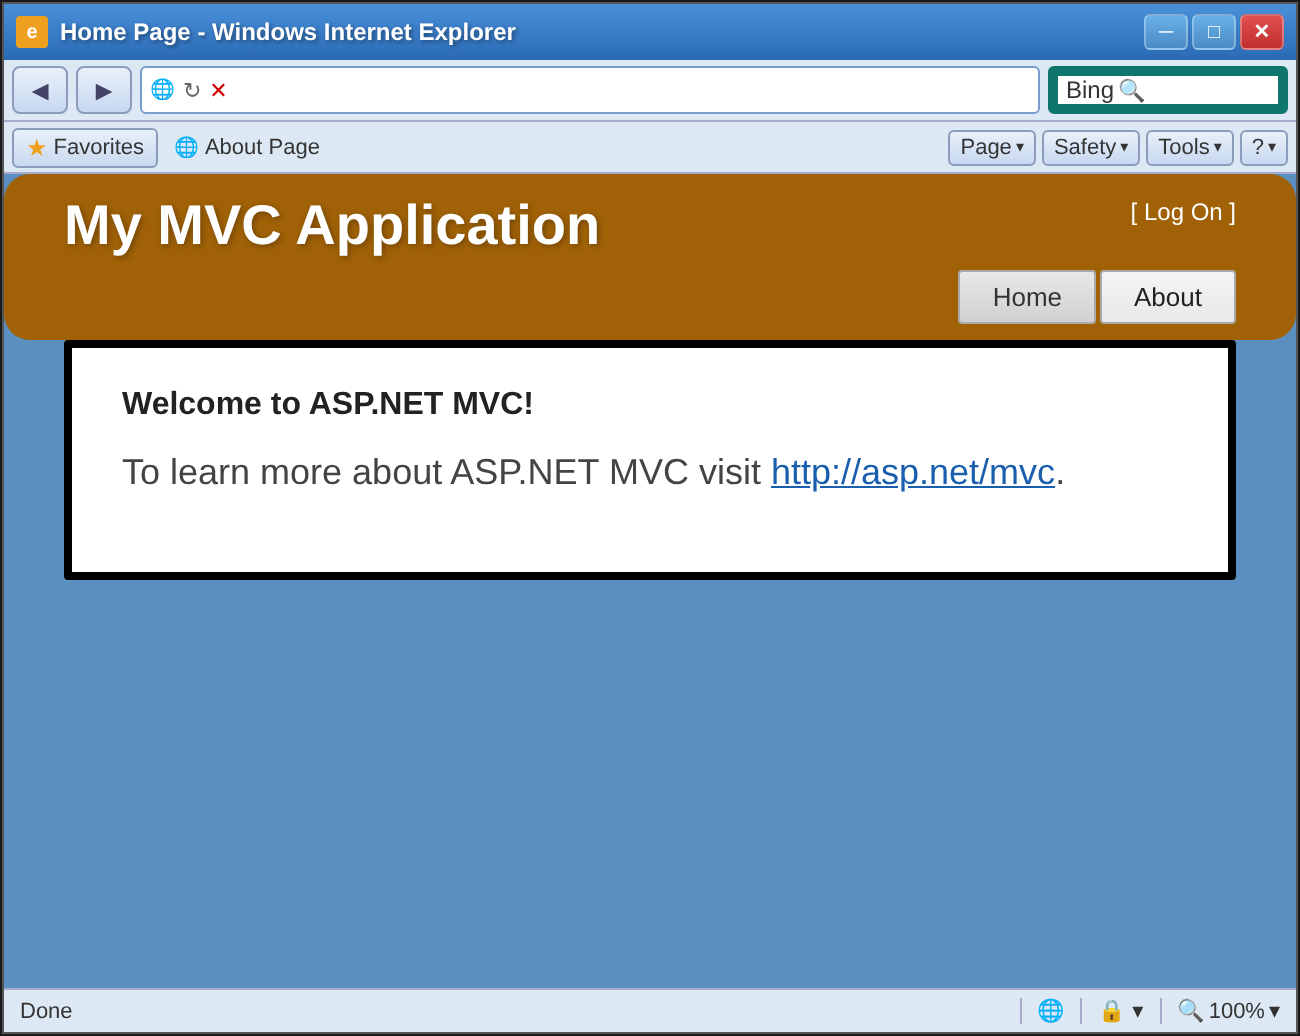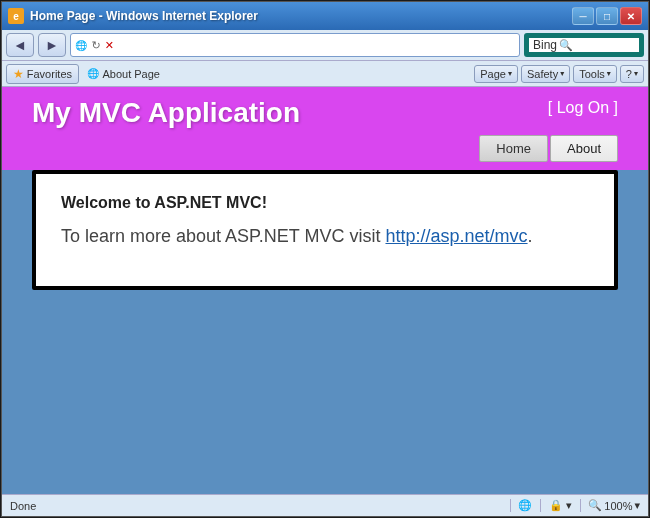--- a/index.html
+++ b/index.html
@@ -185,39 +185,40 @@
     
     .browser-content {
       flex: 1;
       background: #5b8fc0;
       display: flex;
       flex-direction: column;
     }
 
     
     .app-header {
-      background: #d946ef;
+      background: #a16207;
       padding: 10px 30px 8px 30px;
       display: flex;
       flex-direction: column;
+      border-radius: 13px;
     }
     .app-title-row {
       display: flex;
       align-items: flex-start;
       justify-content: space-between;
     }
     .app-title {
       color: white;
       font-size: 28px;
       font-weight: bold;
       text-shadow: 1px 1px 3px rgba(0,0,0,0.3);
     }
     .logon-link {
       color: white;
-      font-size: 16px;
+      font-size: 12px;
       text-decoration: none;
       cursor: pointer;
       padding-top: 2px;
     }
     .nav-buttons {
       display: flex;
       gap: 2px;
       align-self: flex-end;
       margin-top: 6px;
     }

